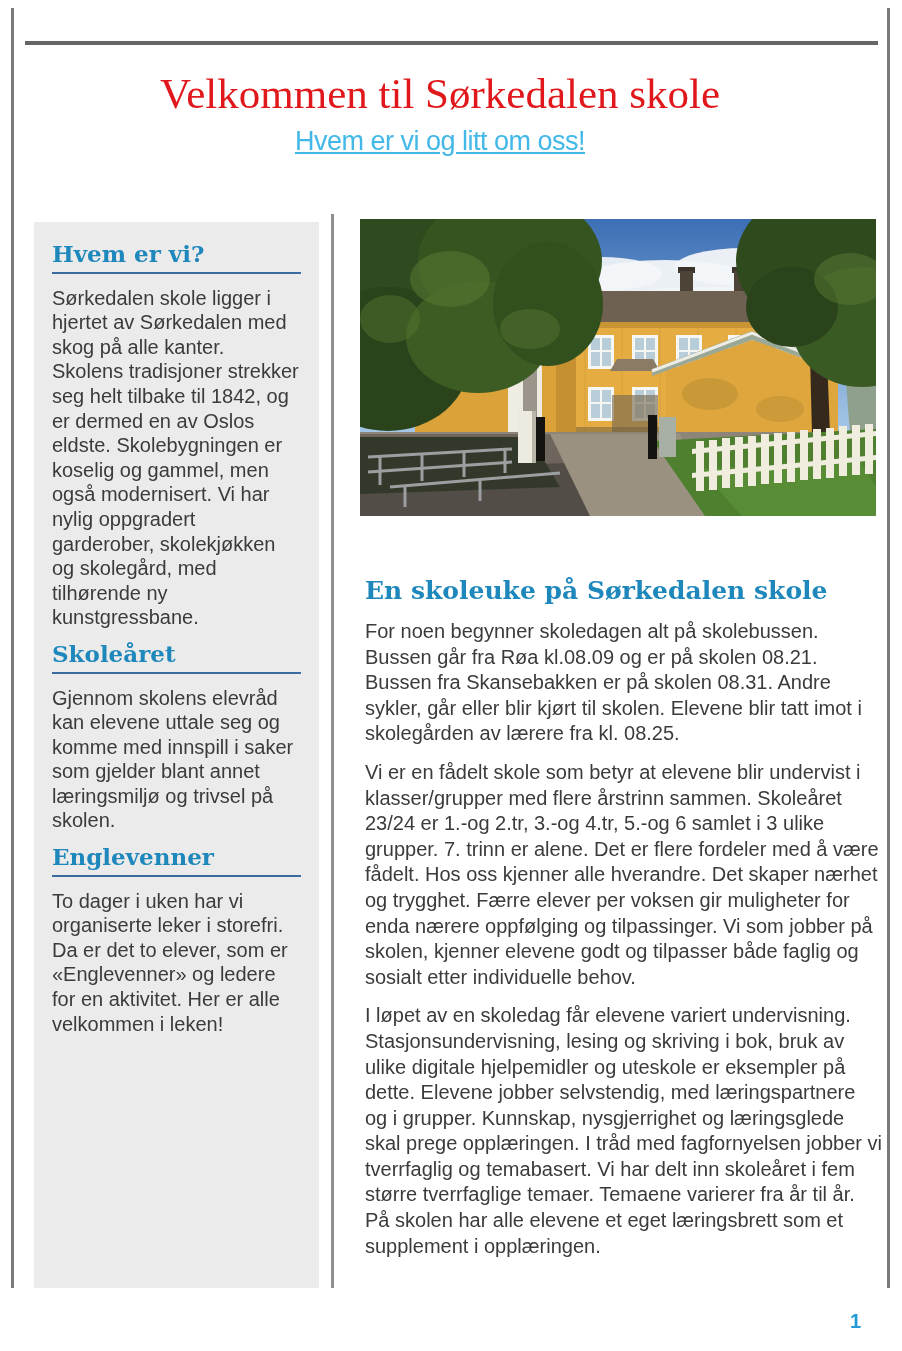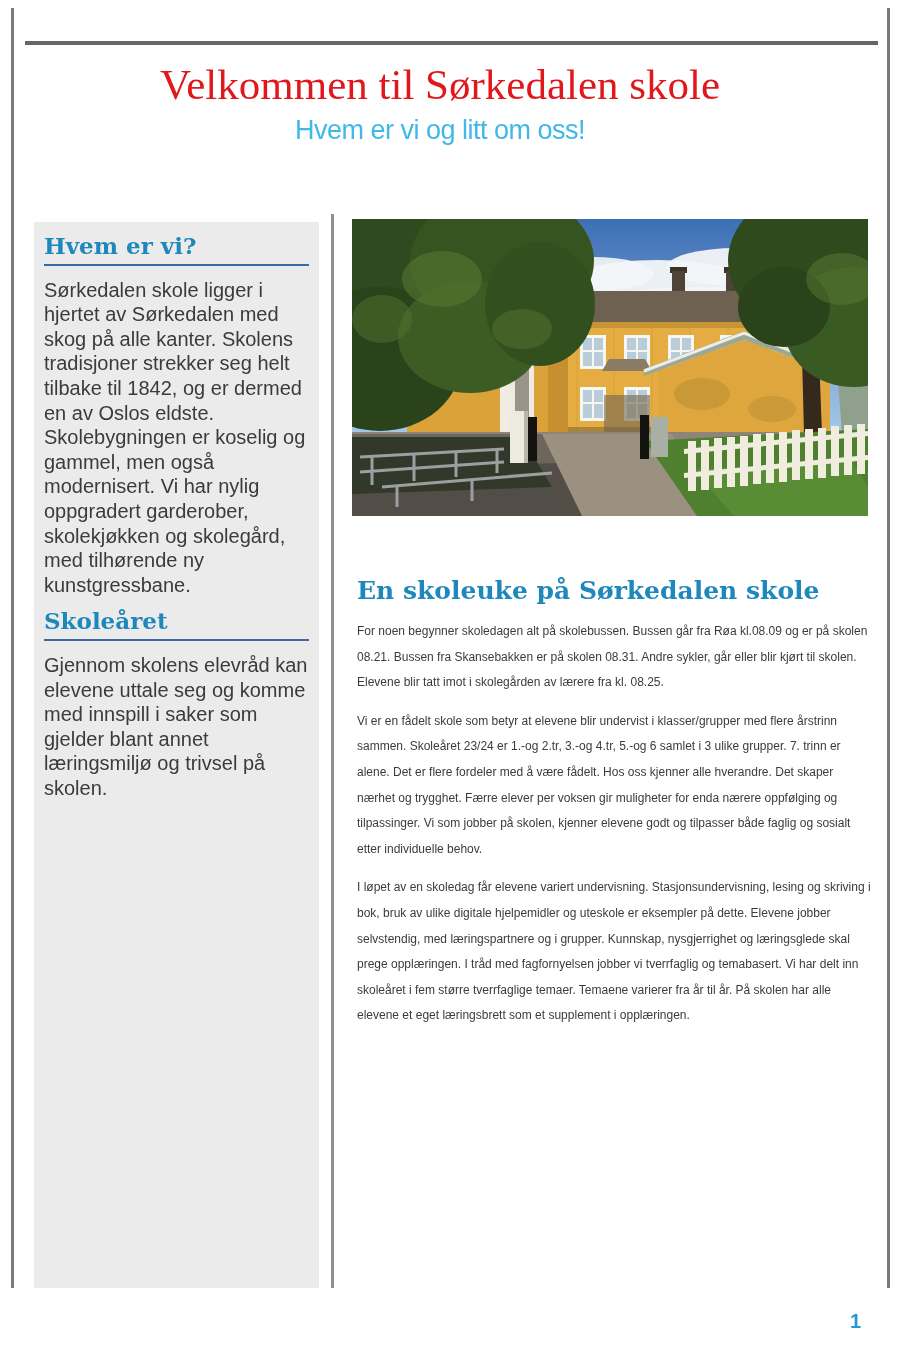--- a/index.html
+++ b/index.html
@@ -9,40 +9,40 @@
     --pageNumberBlue:#2499D8;
   }
   html,body{margin:0;padding:0;background:#fff;}
   .page{position:relative;width:902px;height:1351px;background:#fff;overflow:hidden;
         font-family:"Liberation Sans",sans-serif;}
   .rule-left{position:absolute;left:11px;top:8px;width:3px;height:1280px;background:var(--ruleGray);}
   .rule-right{position:absolute;left:887px;top:8px;width:3px;height:1280px;background:var(--ruleGray);}
   .rule-top{position:absolute;left:25px;top:41px;width:853px;height:4px;background:var(--topRuleGray);}
 
   .doc-header{position:absolute;left:25px;top:62px;width:830px;text-align:center;}
-  .doc-title{margin:0;font-family:"Liberation Serif",serif;font-weight:normal;
+  .doc-title{margin:9px;font-family:"Liberation Serif",serif;font-weight:normal;
              font-size:43px;line-height:1.08;color:var(--titleRed);}
   .doc-subtitle{margin:7px 0 0;font-family:"Liberation Sans",sans-serif;font-weight:normal;
-                font-size:27px;letter-spacing:-0.5px;color:var(--subtitleCyan);}
+                font-size:27px;letter-spacing:-0.5px;color:var(--subtitleCyan);text-decoration:underline;}
 
   .sidebar{position:absolute;left:34px;top:222px;width:285px;height:1066px;
-           background:var(--sidebarBg);box-sizing:border-box;padding:10px;}
+           background:var(--sidebarBg);box-sizing:border-box;padding:18px;}
   .side-section + .side-section{margin-top:10px;}
   .side-heading{margin:0;font-family:"DejaVu Serif",serif;font-weight:bold;font-size:23px;
                 line-height:1.2;color:var(--headingBlue);padding-bottom:4px;
                 border-bottom:2px solid var(--underlineBlue);}
   .side-body{margin:12px 0 0;font-size:20px;line-height:24.6px;color:var(--bodyText);}
 
   .divider{position:absolute;left:331px;top:214px;width:3px;height:1074px;background:var(--dividerGray);}
 
-  .main-col{position:absolute;left:352px;top:219px;width:522px;}
+  .main-col{position:absolute;left:360px;top:219px;width:522px;}
   .photo{width:516px;height:297px;line-height:0;}
   .main-heading{margin:60px 0 0 5px;font-family:"DejaVu Serif",serif;font-weight:bold;
                 font-size:25px;line-height:1.2;color:var(--headingBlue);}
-  .main-para{margin:13px 0 0 5px;width:517px;font-size:12px;line-height:25.6px;color:var(--bodyText);}
+  .main-para{margin:13px 0 0 5px;width:517px;font-size:20px;line-height:25.6px;color:var(--bodyText);}
   .main-para + .main-para{margin-top:13px;}
 
   .page-number{position:absolute;left:850px;top:1310px;font-size:20px;font-weight:bold;
                color:var(--pageNumberBlue);}
 </style>
 </head>
 <body>
 
 <div class="page">
 
@@ -56,20 +56,24 @@
   </header>
 
   <aside class="sidebar">
     <section class="side-section">
       <h3 class="side-heading">Hvem er vi?</h3>
       <p class="side-body">Sørkedalen skole ligger i hjertet av Sørkedalen med skog på alle kanter. Skolens tradisjoner strekker seg helt tilbake til 1842, og er dermed en av Oslos eldste. Skolebygningen er koselig og gammel, men også modernisert. Vi har nylig oppgradert garderober, skolekjøkken og skolegård, med tilhørende ny kunstgressbane.</p>
     </section>
     <section class="side-section">
       <h3 class="side-heading">Skoleåret</h3>
       <p class="side-body">Gjennom skolens elevråd kan elevene uttale seg og komme med innspill i saker som gjelder blant annet læringsmiljø og trivsel på skolen.</p>
+    </section>
+    <section class="side-section">
+      <h3 class="side-heading">Englevenner</h3>
+      <p class="side-body">To dager i uken har vi organiserte leker i storefri. Da er det to elever, som er «Englevenner» og ledere for en aktivitet. Her er alle velkommen i leken!</p>
     </section>
   </aside>
 
   <div class="divider"></div>
 
   <main class="main-col">
 
     <div class="photo">
       <svg viewBox="0 0 516 297" width="516" height="297" preserveAspectRatio="none">
         <defs>

